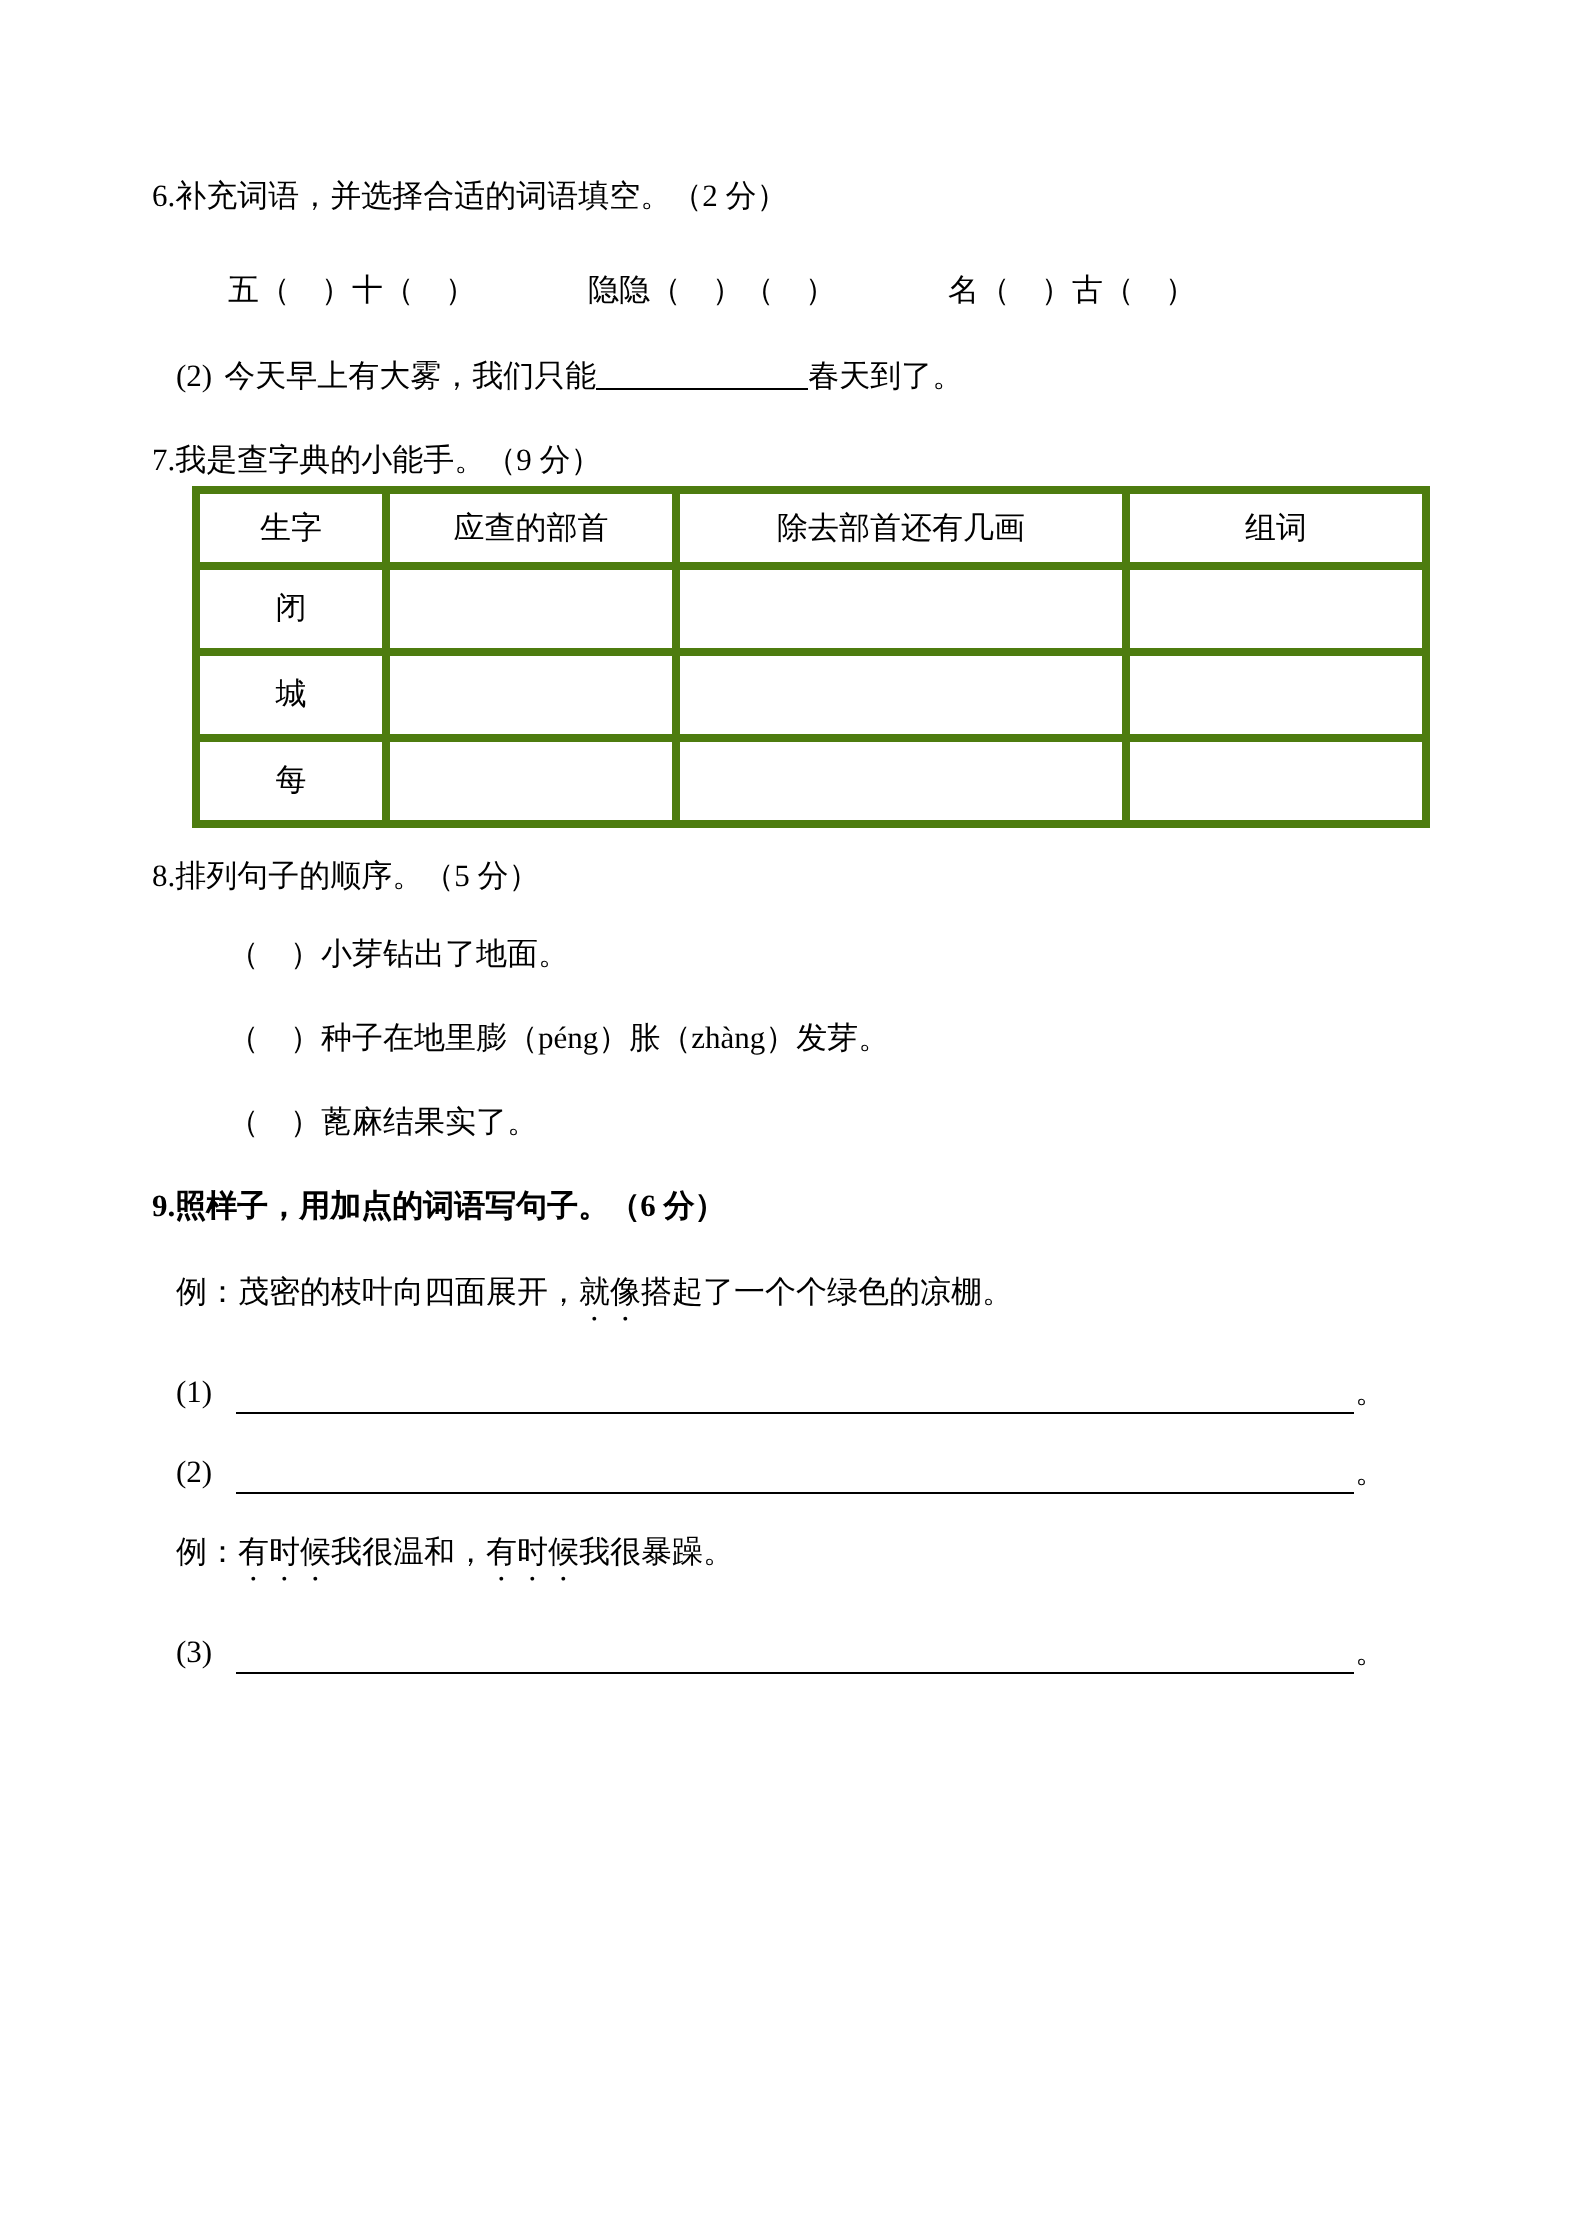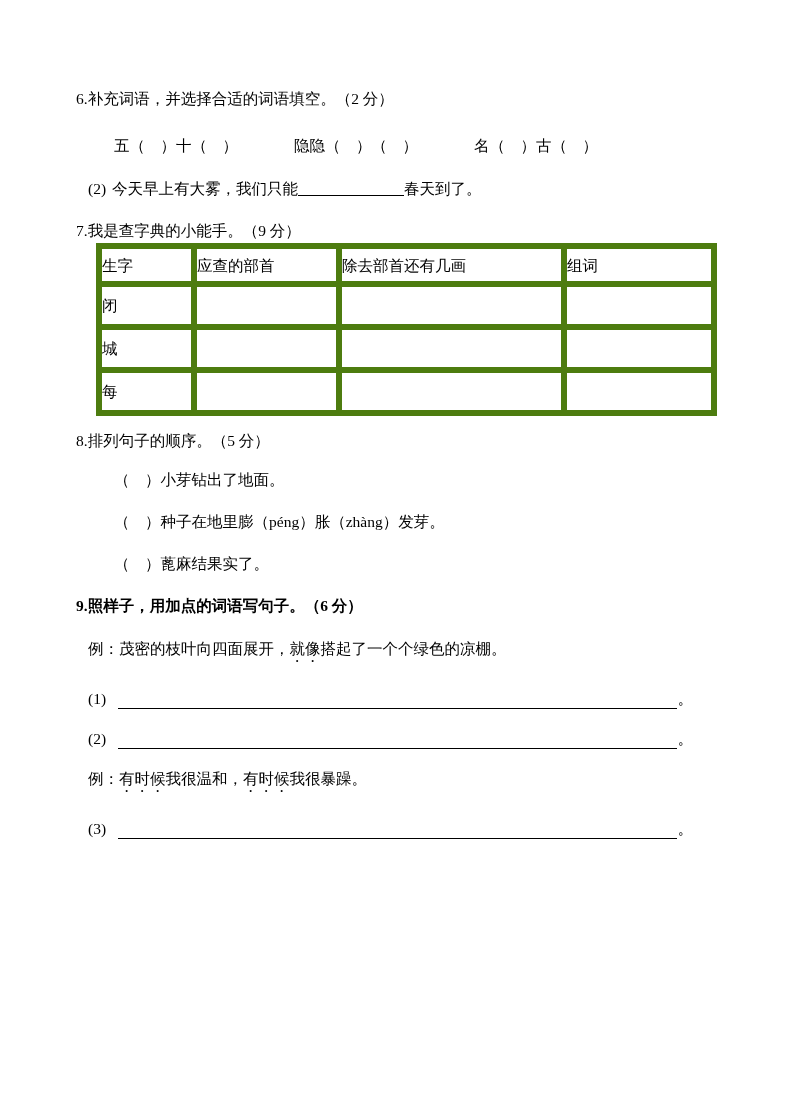--- a/index.html
+++ b/index.html
@@ -35,23 +35,23 @@
   .blank-w1 { width: 100px; }
   .blank-w2 { width: 106px; }
 
   .dict-table {
     border-collapse: collapse;
     table-layout: fixed;
     width: 615px;
     margin: 0 0 14px 20px;
   }
   .dict-table th, .dict-table td {
-    border: 6px solid #4d7c0f;
+    border: 4px solid #4d7c0f;
     font-weight: normal;
-    text-align: left;
+    text-align: center;
     vertical-align: middle;
     padding: 0;
     font-size: 15.5px;
   }
   .dict-table th { height: 38px; }
   .dict-table td { height: 43px; }
 
   .q8-item { margin: 0 0 21px 38px; }
 
   .example-line { margin: 0 0 22px 12px; }

